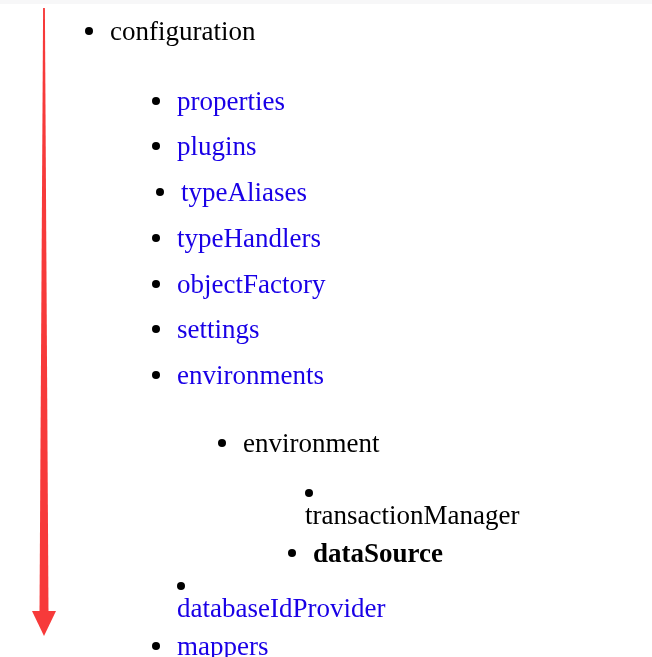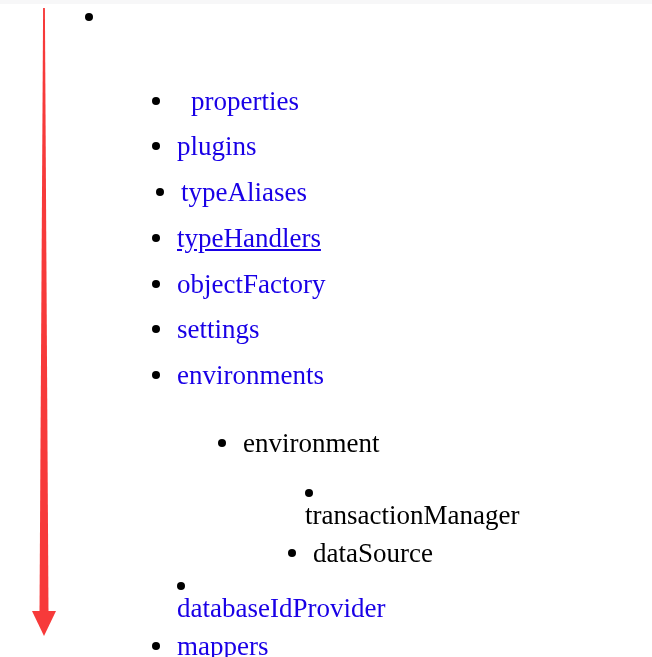--- a/index.html
+++ b/index.html
@@ -92,40 +92,41 @@
 
   <polygon id="arrow-shaft" points="25.1,8 26.9,8 30.5,612 21.5,612" fill="#f73a3a"></polygon>
 
   <polygon id="arrow-head" points="14,611 38,611 26,636" fill="#f73a3a"></polygon>
 </svg>
 
 <div class="outline">
 
   <div class="node lvl1 is-plain" style="left:85px; top:18px;">
     <span class="bullet" style="background: rgb(0, 0, 0);"></span>
+    <span class="node-label" style="color: rgb(0, 0, 0);">configuration</span>
   </div>
 
-  <div class="node lvl2 is-link" style="left:152px; top:88px;gap:14px;">
+  <div class="node lvl2 is-link" style="left:152px; top:88px;">
     <span class="bullet" style="background: rgb(0, 0, 0);"></span>
     <span class="node-label" style="color: rgb(25, 0, 230);">properties</span>
   </div>
 
   <div class="node lvl2 is-link" style="left:152px; top:133px;">
     <span class="bullet" style="background: rgb(0, 0, 0);"></span>
     <span class="node-label" style="color: rgb(25, 0, 230);">plugins</span>
   </div>
 
   <div class="node lvl2 is-link" style="left:156px; top:179px;">
     <span class="bullet" style="background: rgb(0, 0, 0);"></span>
     <span class="node-label" style="color: rgb(25, 0, 230);">typeAliases</span>
   </div>
 
   <div class="node lvl2 is-link" style="left:152px; top:225px;">
     <span class="bullet" style="background: rgb(0, 0, 0);"></span>
-    <span class="node-label" style="color: rgb(25, 0, 230); text-decoration: underline;">typeHandlers</span>
+    <span class="node-label" style="color: rgb(25, 0, 230);">typeHandlers</span>
   </div>
 
   <div class="node lvl2 is-link" style="left:152px; top:271px;">
     <span class="bullet" style="background: rgb(0, 0, 0);"></span>
     <span class="node-label" style="color: rgb(25, 0, 230);">objectFactory</span>
   </div>
 
   <div class="node lvl2 is-link" style="left:152px; top:316px;">
     <span class="bullet" style="background: rgb(0, 0, 0);"></span>
     <span class="node-label" style="color: rgb(25, 0, 230);">settings</span>
@@ -141,21 +142,21 @@
     <span class="node-label" style="color: rgb(0, 0, 0);">environment</span>
   </div>
 
   <div class="node lvl4 is-plain" style="left:288px; top:494px;flex-direction:column;">
     <span class="bullet" style="background: rgb(0, 0, 0);"></span>
     <span class="node-label" style="color: rgb(0, 0, 0);">transactionManager</span>
   </div>
 
   <div class="node lvl4 is-plain" style="left:288px; top:540px;">
     <span class="bullet" style="background: rgb(0, 0, 0);"></span>
-    <span class="node-label" style="color: rgb(0, 0, 0);">dataSource</span>
+    <span class="node-label" style="color: rgb(0, 0, 0); font-weight: bold;">dataSource</span>
   </div>
 
   <div class="node lvl2 is-link" style="left:160px; top:587px;flex-direction:column;">
     <span class="bullet" style="background: rgb(0, 0, 0);"></span>
     <span class="node-label" style="color: rgb(25, 0, 230);">databaseIdProvider</span>
   </div>
 
   <div class="node lvl2 is-link" style="left:152px; top:633px;">
     <span class="bullet" style="background: rgb(0, 0, 0);"></span>
     <span class="node-label" style="color: rgb(25, 0, 230);">mappers</span>

